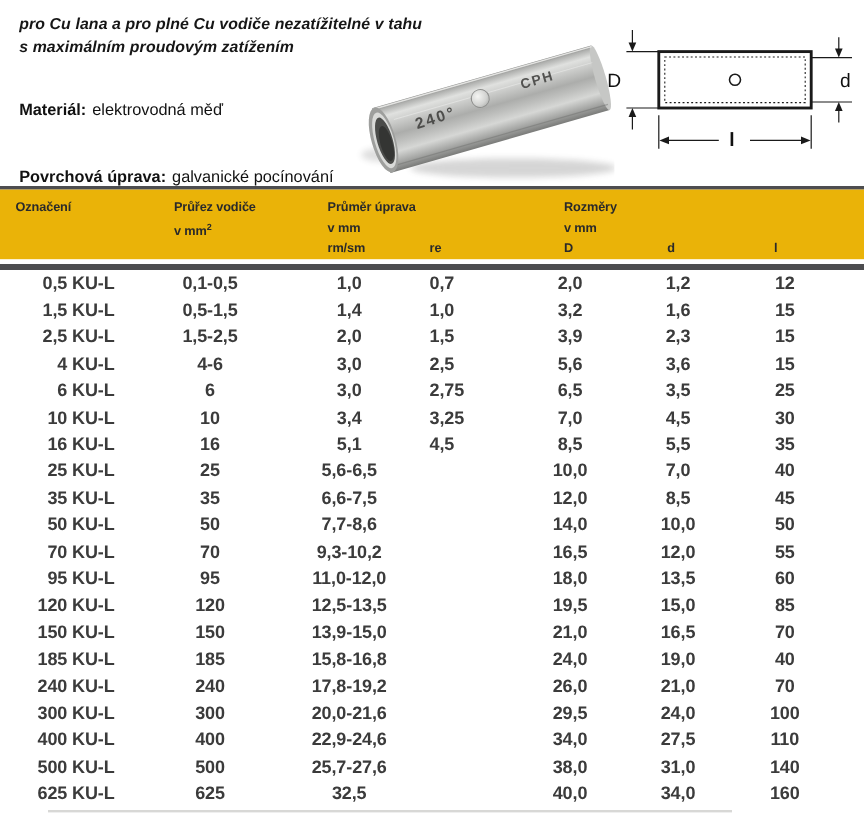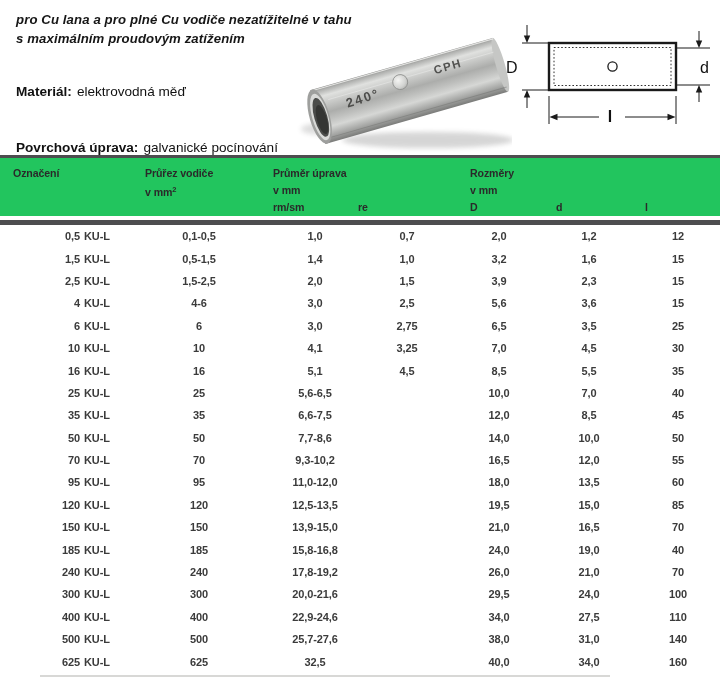--- a/index.html
+++ b/index.html
@@ -20,41 +20,41 @@
   #material-line { top:84px; }
   #surface-line  { top:120px;margin-top:20px; }
 
   
   .photo-svg   { position:absolute; left:276px; top:16px; }
   .diagram-svg { position:absolute; left:498px; top:15px; }
 
   
   .thead { position:absolute; left:0; top:155px; width:720px; }
   .rule-top { height:3px; background:#4d4d4f; }
-  .hbg { position:relative; height:58px; background:#22c55e; }
+  .hbg { position:relative; height:58px; background:#eab308; }
   .hbg .h {
     position:absolute; font-size:10.6px; font-weight:700; color:#2a2a2a;
     white-space:nowrap; letter-spacing:-0.1px;
   }
   .hbg sup { font-size:7.5px; position:relative; top:0.5px; }
   .hgap { height:4px; background:#ffffff; }
   .rule-mid { height:5px; background:#4d4d4f; }
 
   
   #tbody { position:absolute; left:0; top:225px; width:720px; }
   .trow {
     display:grid; grid-template-columns:112px 126px 106px 64px 134px 46px 132px;
     height:22.4px; align-items:center;
-    font-size:11px; font-weight:700; color:#3b3b3b; letter-spacing:-0.1px;padding-left:24px;
+    font-size:15px; font-weight:700; color:#3b3b3b; letter-spacing:-0.1px;
   }
   .c  { text-align:center; }
   .c1 { display:flex; justify-content:flex-start; padding-left:16px; text-align:left; }
   .c1 .num { display:inline-block; width:40px; text-align:right; }
   .c1 .typ { margin-left:4px; }
-  .c4 { text-align:center; padding-left:14px; }
+  .c4 { text-align:left; padding-left:14px; }
 
   .bottom-rule {
     position:absolute; left:40px; top:675px; width:570px; height:2px;
     background:#d8d8d6;
   }
 </style>
 </head>
 <body>
 
 <div id="page">
@@ -238,21 +238,21 @@
         <div class="c c5">6,5</div>
         <div class="c c6">3,5</div>
         <div class="c c7">25</div>
       </div>
       <div class="trow">
         <div class="c c1">
           <span class="num">10</span>
           <span class="typ">KU-L</span>
         </div>
         <div class="c c2">10</div>
-        <div class="c c3">4,1</div>
+        <div class="c c3">3,4</div>
         <div class="c c4">3,25</div>
         <div class="c c5">7,0</div>
         <div class="c c6">4,5</div>
         <div class="c c7">30</div>
       </div>
       <div class="trow">
         <div class="c c1">
           <span class="num">16</span>
           <span class="typ">KU-L</span>
         </div>

